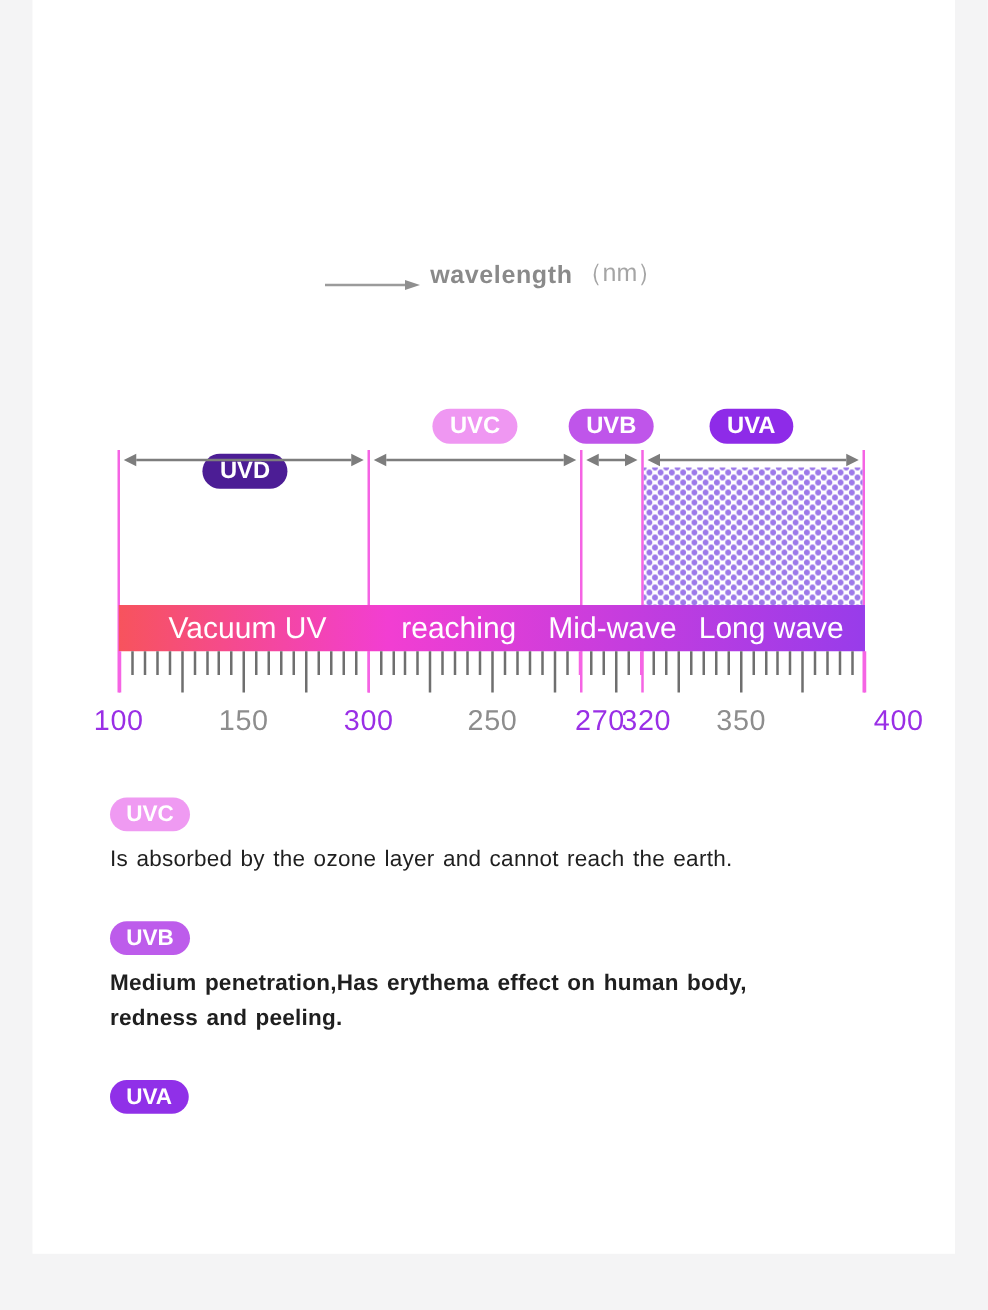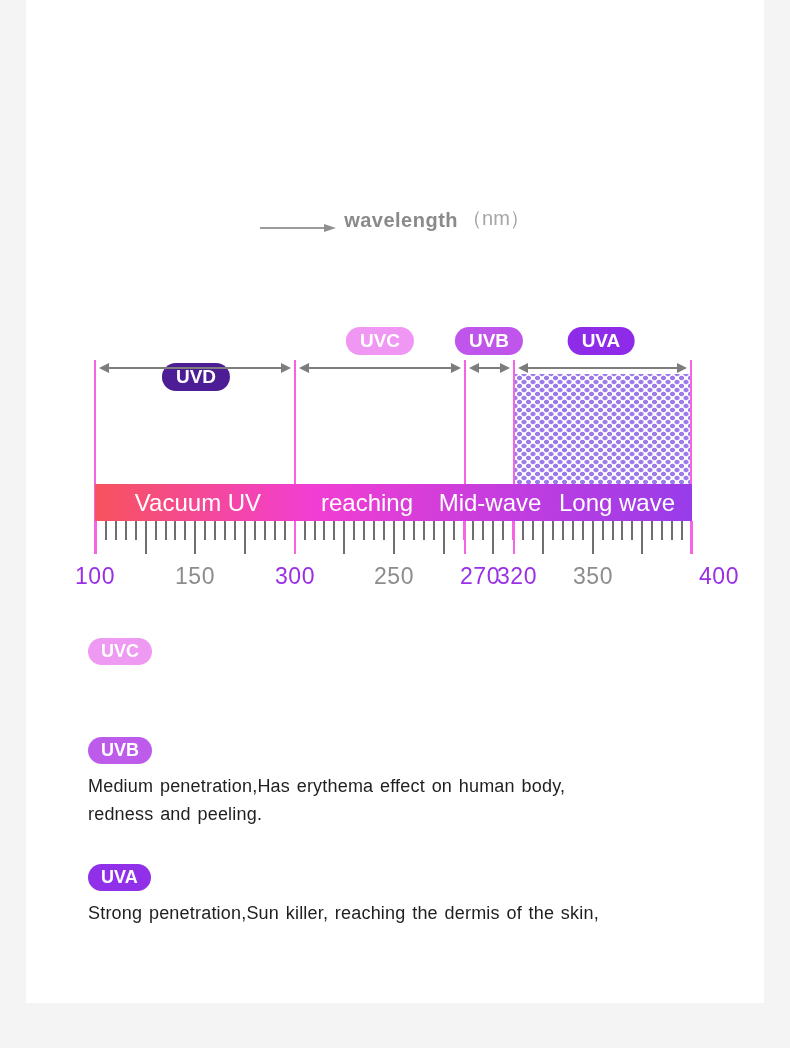--- a/index.html
+++ b/index.html
@@ -70,21 +70,21 @@
   .ruler-label.gray   { color:#8d8d8d; }
   .rl-0 { left:95px; } .rl-1 { left:195px; } .rl-2 { left:295px; } .rl-3 { left:394px; }
   .rl-4 { left:480px; } .rl-5 { left:517px; } .rl-6 { left:593px; } .rl-7 { left:719px; }
 
   
   .section-badge { position:absolute; left:88px; color:#fff; font-weight:bold;
                    font-size:18px; line-height:27px; padding:0 13px; border-radius:14px; }
   .sb-uvc { top:638px; } .sb-uvb { top:737px; } .sb-uva { top:864px; }
   .section-text { position:absolute; left:88px; width:620px; font-size:18px;
                   color:#1f1f1f; line-height:28px; letter-spacing:0.2px; word-spacing:1.5px; }
-  .st-uvc { top:673px; } .st-uvb { top:772px; } .st-uva { top:899px; }
+  .st-uvc { top:673px; } .st-uvb { top:772px;font-weight:bold; } .st-uva { top:899px; }
 </style>
 </head>
 <body>
 
 <div class="page">
   <div class="card"></div>
 
 
   <div class="axis-note">
     <span class="axis-arrow">
@@ -201,24 +201,26 @@
   <span class="ruler-label purple rl-0">100</span>
   <span class="ruler-label gray   rl-1">150</span>
   <span class="ruler-label purple rl-2">300</span>
   <span class="ruler-label gray   rl-3">250</span>
   <span class="ruler-label purple rl-4">270</span>
   <span class="ruler-label purple rl-5">320</span>
   <span class="ruler-label gray   rl-6">350</span>
   <span class="ruler-label purple rl-7">400</span>
 
   <span class="section-badge sb-uvc" style="background: rgb(239, 154, 242);">UVC</span>
+  <div class="section-text st-uvc">
+    <div>Is absorbed by the ozone layer and cannot reach the earth.</div>
+  </div>
 
   <span class="section-badge sb-uvb" style="background: rgb(189, 92, 235);">UVB</span>
   <div class="section-text st-uvb">
     <div>Medium penetration,Has erythema effect on human body,</div>
     <div>redness and peeling.</div>
   </div>
 
   <span class="section-badge sb-uva" style="background: rgb(144, 48, 232);">UVA</span>
   <div class="section-text st-uva">
-    <div>Strong penetration,Sun killer, reaching the dermis of the skin,</div>
   </div>
 </div>
 
 </body></html>

